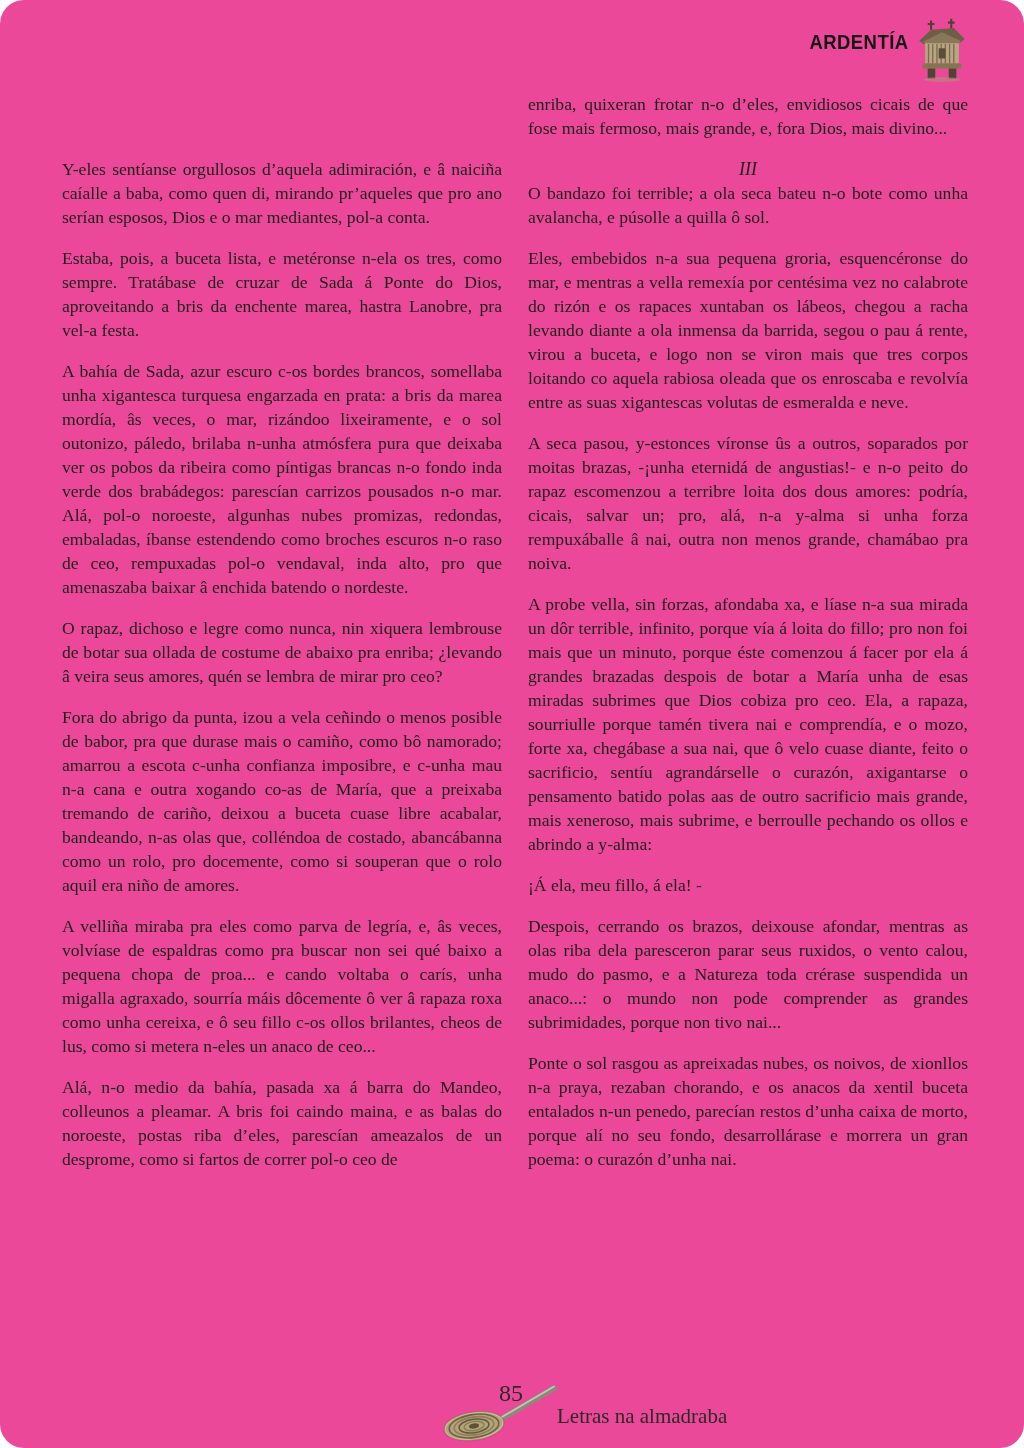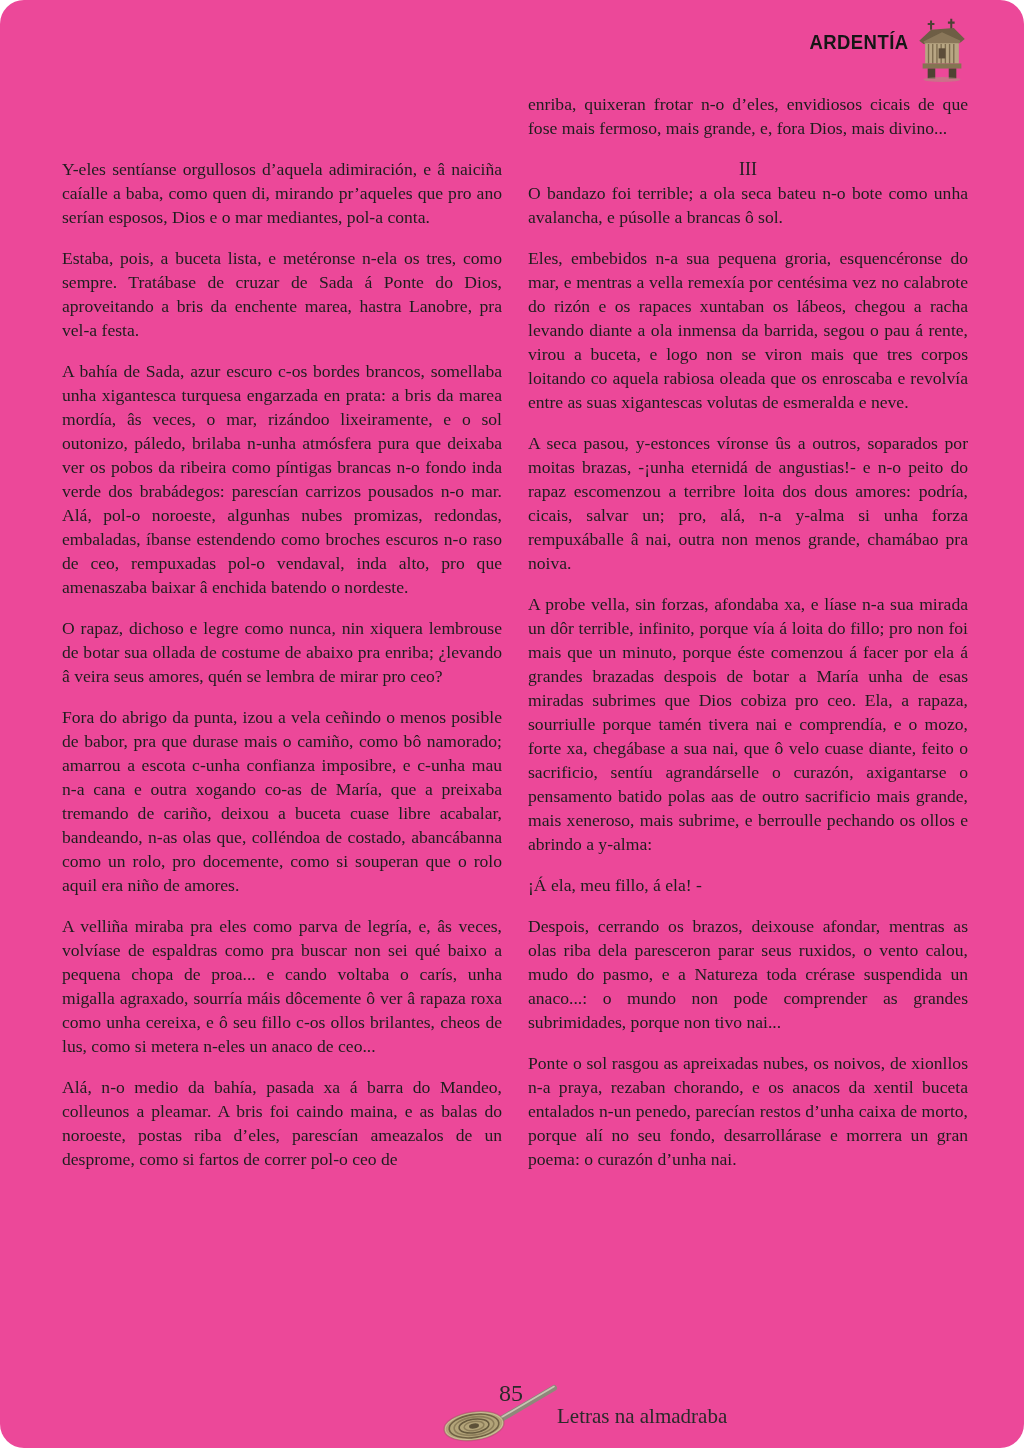--- a/index.html
+++ b/index.html
@@ -50,20 +50,21 @@
     text-align: justify;
     font-size: 17.6px;
     line-height: 24px;
     color: #1e1e1e;
   }
   .col .para { margin: 0 0 17px 0; }
   .col .section-heading {
     text-align: center;
     margin: 9px 0 0 0;
     font-size: 18px;
+    font-style: italic;
   }
 
   
   .footer {
     position: absolute;
     left: 0; top: 1368px;
     width: 984px; height: 80px;
   }
   .footer-art {
     position: absolute;
@@ -128,21 +129,21 @@
         <p class="para">Estaba, pois, a buceta lista, e metéronse n-ela os tres, como sempre. Tratábase de cruzar de Sada á Ponte do Dios, aproveitando a bris da enchente marea, hastra Lanobre, pra vel-a festa.</p>
         <p class="para">A bahía de Sada, azur escuro c-os bordes brancos, somellaba unha xigantesca turquesa engarzada en prata: a bris da marea mordía, âs veces, o mar, rizándoo lixeiramente, e o sol outonizo, páledo, brilaba n-unha atmósfera pura que deixaba ver os pobos da ribeira como píntigas brancas n-o fondo inda verde dos brabádegos: parescían carrizos pousados n-o mar. Alá, pol-o noroeste, algunhas nubes promizas, redondas, embaladas, íbanse estendendo como broches escuros n-o raso de ceo, rempuxadas pol-o vendaval, inda alto, pro que amenaszaba baixar â enchida batendo o nordeste.</p>
         <p class="para">O rapaz, dichoso e legre como nunca, nin xiquera lembrouse de botar sua ollada de costume de abaixo pra enriba; ¿levando â veira seus amores, quén se lembra de mirar pro ceo?</p>
         <p class="para">Fora do abrigo da punta, izou a vela ceñindo o menos posible de babor, pra que durase mais o camiño, como bô namorado; amarrou a escota c-unha confianza imposibre, e c-unha mau n-a cana e outra xogando co-as de María, que a preixaba tremando de cariño, deixou a buceta cuase libre acabalar, bandeando, n-as olas que, colléndoa de costado, abancábanna como un rolo, pro docemente, como si souperan que o rolo aquil era niño de amores.</p>
         <p class="para">A velliña miraba pra eles como parva de legría, e, âs veces, volvíase de espaldras como pra buscar non sei qué baixo a pequena chopa de proa... e cando voltaba o carís, unha migalla agraxado, sourría máis dôcemente ô ver â rapaza roxa como unha cereixa, e ô seu fillo c-os ollos brilantes, cheos de lus, como si metera n-eles un anaco de ceo...</p>
         <p class="para">Alá, n-o medio da bahía, pasada xa á barra do Mandeo, colleunos a pleamar. A bris foi caindo maina, e as balas do noroeste, postas riba d’eles, parescían ameazalos de un desprome, como si fartos de correr pol-o ceo de</p>
       </div>
     <div class="col">
         <p class="para">enriba, quixeran frotar n-o d’eles, envidiosos cicais de que fose mais fermoso, mais grande, e, fora Dios, mais divino...</p>
         <div class="section-heading">III</div>
-        <p class="para">O bandazo foi terrible; a ola seca bateu n-o bote como unha avalancha, e púsolle a brancas ô sol.</p>
+        <p class="para">O bandazo foi terrible; a ola seca bateu n-o bote como unha avalancha, e púsolle a quilla ô sol.</p>
         <p class="para">Eles, embebidos n-a sua pequena groria, esquencéronse do mar, e mentras a vella remexía por centésima vez no calabrote do rizón e os rapaces xuntaban os lábeos, chegou a racha levando diante a ola inmensa da barrida, segou o pau á rente, virou a buceta, e logo non se viron mais que tres corpos loitando co aquela rabiosa oleada que os enroscaba e revolvía entre as suas xigantescas volutas de esmeralda e neve.</p>
         <p class="para">A seca pasou, y-estonces víronse ûs a outros, soparados por moitas brazas, -¡unha eternidá de angustias!- e n-o peito do rapaz escomenzou a terribre loita dos dous amores: podría, cicais, salvar un; pro, alá, n-a y-alma si unha forza rempuxáballe â nai, outra non menos grande, chamábao pra noiva.</p>
         <p class="para">A probe vella, sin forzas, afondaba xa, e líase n-a sua mirada un dôr terrible, infinito, porque vía á loita do fillo; pro non foi mais que un minuto, porque éste comenzou á facer por ela á grandes brazadas despois de botar a María unha de esas miradas subrimes que Dios cobiza pro ceo. Ela, a rapaza, sourriulle porque tamén tivera nai e comprendía, e o mozo, forte xa, chegábase a sua nai, que ô velo cuase diante, feito o sacrificio, sentíu agrandárselle o curazón, axigantarse o pensamento batido polas aas de outro sacrificio mais grande, mais xeneroso, mais subrime, e berroulle pechando os ollos e abrindo a y-alma:</p>
         <p class="para">¡Á ela, meu fillo, á ela! -</p>
         <p class="para">Despois, cerrando os brazos, deixouse afondar, mentras as olas riba dela paresceron parar seus ruxidos, o vento calou, mudo do pasmo, e a Natureza toda crérase suspendida un anaco...: o mundo non pode comprender as grandes subrimidades, porque non tivo nai...</p>
         <p class="para">Ponte o sol rasgou as apreixadas nubes, os noivos, de xionllos n-a praya, rezaban chorando, e os anacos da xentil buceta entalados n-un penedo, parecían restos d’unha caixa de morto, porque alí no seu fondo, desarrollárase e morrera un gran poema: o curazón d’unha nai.</p>
       </div>
   </div>
 
   <div class="footer">

